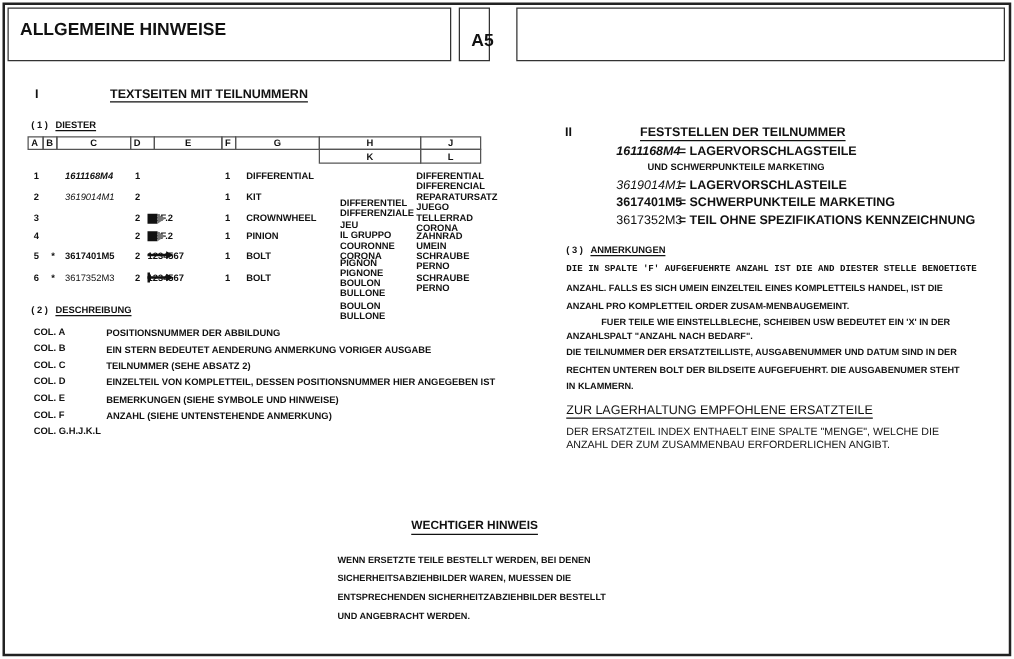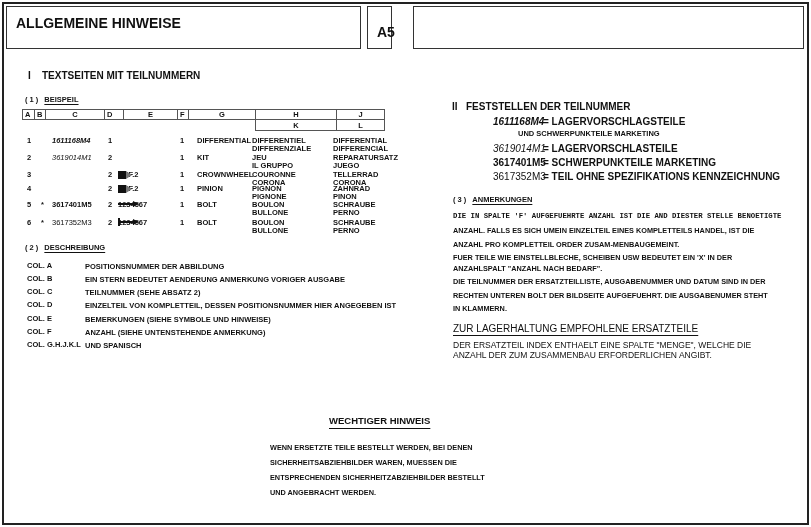--- a/index.html
+++ b/index.html
@@ -9,41 +9,41 @@
   .frame { position: absolute; left: 2px; top: 2px; width: 807px; height: 523px; border: 2px solid #222; }
   .hbox { position: absolute; border: 1.5px solid #333; top: 6px; height: 43px; }
   .hbox.title { left: 6px; width: 355px; }
   .hbox.code { left: 367px; width: 25px; }
   .hbox.blank { left: 413px; width: 391px; }
   .hbox.title span { position: absolute; left: 9px; top: 8px; font-size: 14px; font-weight: bold; }
   .hbox.code span { position: absolute; left: 9px; top: 17px; font-size: 14px; font-weight: bold; }
 
   .sec-head { position: absolute; font-size: 10px; font-weight: bold; }
   .sec-head .roman { display: inline-block; width: 14px; }
-  .sec-head .ul { text-underline-offset: 3px; }
+  .sec-head .ul { text-decoration: underline; text-underline-offset: 3px; margin-left: 46px; }
   .sub-head { position: absolute; font-size: 7.5px; font-weight: bold; }
   .sub-head .ul { text-decoration: underline; text-underline-offset: 2px; margin-left: 6px; }
 
   .tbl-head { position: absolute; left: 22px; top: 109px; width: 363px; height: 28px; font-size: 7.5px; font-weight: bold; }
   .th { position: absolute; top: 0; height: 11px; border: 1px solid #555; text-align: center; line-height: 10px; }
   .th.l { text-align: left; padding-left: 2px; }
   .th2 { position: absolute; top: 10px; height: 12px; border: 1px solid #555; text-align: center; line-height: 11px; }
 
   .row { position: absolute; left: 0; width: 400px; font-size: 7.5px; font-weight: bold; height: 20px; }
   .row span { position: absolute; top: 0; white-space: nowrap; line-height: 8px; }
   .c-a { left: 27px; }
   .c-b { left: 41px; }
   .c-c { left: 52px; }
   .c-c.italic { font-style: italic; font-weight: bold; }
   .c-c.normal { font-weight: normal; }
   .c-d { left: 108px; }
   .c-e { left: 115px; }
   .c-f { left: 180px; }
   .c-g { left: 197px; }
-  .c-h { left: 252px; }
+  .c-h { left: 272px; margin-top: 22px; }
   .c-j { left: 333px; }
 
   .ico-ref { display: inline-block; vertical-align: middle; width: 18px; height: 8px; position: relative; margin-right: 3px; }
   .ico-ref .blk { position: absolute; left: 0; top: 0; width: 8px; height: 8px; background: #111; }
   .ico-ref .tri { position: absolute; left: 8px; top: 0; width: 0; height: 0; border-top: 4px solid transparent; border-bottom: 4px solid transparent; border-left: 6px solid #777; }
   .ico-arrow { display: inline-block; vertical-align: middle; width: 22px; height: 6px; position: relative; margin-right: 3px; }
   .ico-arrow .ln { position: absolute; left: 0; top: 2px; width: 17px; height: 2px; background: #111; }
   .ico-arrow .hd { position: absolute; left: 15px; top: 0; border-top: 3px solid transparent; border-bottom: 3px solid transparent; border-left: 6px solid #111; }
   .ico-arrow .bar { position: absolute; left: 0; top: -1px; width: 2px; height: 8px; background: #111; }
 
@@ -74,21 +74,21 @@
 </div>
 <div class="hbox code">
   <span>A5</span>
 </div>
 <div class="hbox blank"></div>
 
 <div class="sec-head" style="left:28px; top:70px;">
   <span class="roman">I</span><span class="ul">TEXTSEITEN MIT TEILNUMMERN</span>
 </div>
 <div class="sub-head" style="left:25px; top:95px;">
-  <span>( 1 )</span><span class="ul">BEISPEIL</span>
+  <span>( 1 )</span><span class="ul">DIESTER</span>
 </div>
 
 <div class="tbl-head">
   <div class="th l" style="left:0;width:13px;">A</div>
   <div class="th l" style="left:12px;width:12px;">B</div>
   <div class="th" style="left:23px;width:60px;">C</div>
   <div class="th l" style="left:82px;width:20px;">D</div>
   <div class="th" style="left:101px;width:55px;">E</div>
   <div class="th l" style="left:155px;width:12px;">F</div>
   <div class="th" style="left:166px;width:68px;">G</div>
@@ -163,21 +163,21 @@
           <span class="tri"></span>
         </span><span style="position:static;">REF.2</span></span>
       <span class="c-f">1</span>
       <span class="c-g">PINION</span>
       <span class="c-h">
         <div>PIGNON</div>
         <div>PIGNONE</div>
       </span>
       <span class="c-j">
         <div>ZAHNRAD</div>
-        <div>PINON</div>
+        <div>UMEIN</div>
       </span>
     </div>
     <div class="row" style="top:201px;">
       <span class="c-a">5</span>
       <span class="c-b">*</span>
       <span class="c-c">3617401M5</span>
       <span class="c-d">2</span>
       <span class="c-e" style="left:118px;"><span class="ico-arrow">
           <span class="ln"></span>
           <span class="hd"></span>
@@ -252,21 +252,20 @@
     </div>
     <div class="expl" style="top:327px;">
       <span class="k">COL. F</span>
       <span class="v">
         <div>ANZAHL (SIEHE UNTENSTEHENDE ANMERKUNG)</div>
       </span>
     </div>
     <div class="expl" style="top:340px;">
       <span class="k">COL. G.H.J.K.L</span>
       <span class="v">
-        <div>UND SPANISCH</div>
       </span>
     </div>
   </div>
 
 <div class="sec-head" style="left:452px; top:101px;">
   <span class="roman">II</span><span class="ul">FESTSTELLEN DER TEILNUMMER</span>
 </div>
 <div id="legend">
     <div class="legend-item" style="top:116px;"><span class="code it">1611168M4</span><span>= LAGERVORSCHLAGSTEILE</span></div>
     <div class="legend-cont" style="top:129px;">UND SCHWERPUNKTEILE MARKETING</div>
@@ -275,21 +274,21 @@
     <div class="legend-item" style="top:171px;"><span class="code nb">3617352M3</span><span>= TEIL OHNE SPEZIFIKATIONS KENNZEICHNUNG</span></div>
   </div>
 
 <div class="sub-head" style="left:453px; top:195px;">
   <span>( 3 )</span><span class="ul">ANMERKUNGEN</span>
 </div>
 <div id="notes">
     <div class="para" style="top:212px;font-family:Liberation Mono, monospace;">DIE IN SPALTE 'F' AUFGEFUEHRTE ANZAHL IST DIE AND DIESTER STELLE BENOETIGTE</div>
     <div class="para" style="top:226px;">ANZAHL. FALLS ES SICH UMEIN EINZELTEIL EINES KOMPLETTEILS HANDEL, IST DIE</div>
     <div class="para" style="top:240px;">ANZAHL PRO KOMPLETTEIL ORDER ZUSAM-MENBAUGEMEINT.</div>
-    <div class="para" style="top:253px;">FUER TEILE WIE EINSTELLBLECHE, SCHEIBEN USW BEDEUTET EIN 'X' IN DER</div>
+    <div class="para" style="top:253px;margin-left:28px;">FUER TEILE WIE EINSTELLBLECHE, SCHEIBEN USW BEDEUTET EIN 'X' IN DER</div>
     <div class="para" style="top:264px;">ANZAHLSPALT "ANZAHL NACH BEDARF".</div>
     <div class="para" style="top:277px;">DIE TEILNUMMER DER ERSATZTEILLISTE, AUSGABENUMMER UND DATUM SIND IN DER</div>
     <div class="para" style="top:291px;">RECHTEN UNTEREN BOLT DER BILDSEITE AUFGEFUEHRT. DIE AUSGABENUMER STEHT</div>
     <div class="para" style="top:304px;">IN KLAMMERN.</div>
   </div>
 
 <div class="stock-head">ZUR LAGERHALTUNG EMPFOHLENE ERSATZTEILE</div>
 <div id="stock">
     <div class="stock-body" style="top:340px;">DER ERSATZTEIL INDEX ENTHAELT EINE SPALTE "MENGE", WELCHE DIE</div>
     <div class="stock-body" style="top:350px;">ANZAHL DER ZUM ZUSAMMENBAU ERFORDERLICHEN ANGIBT.</div>

